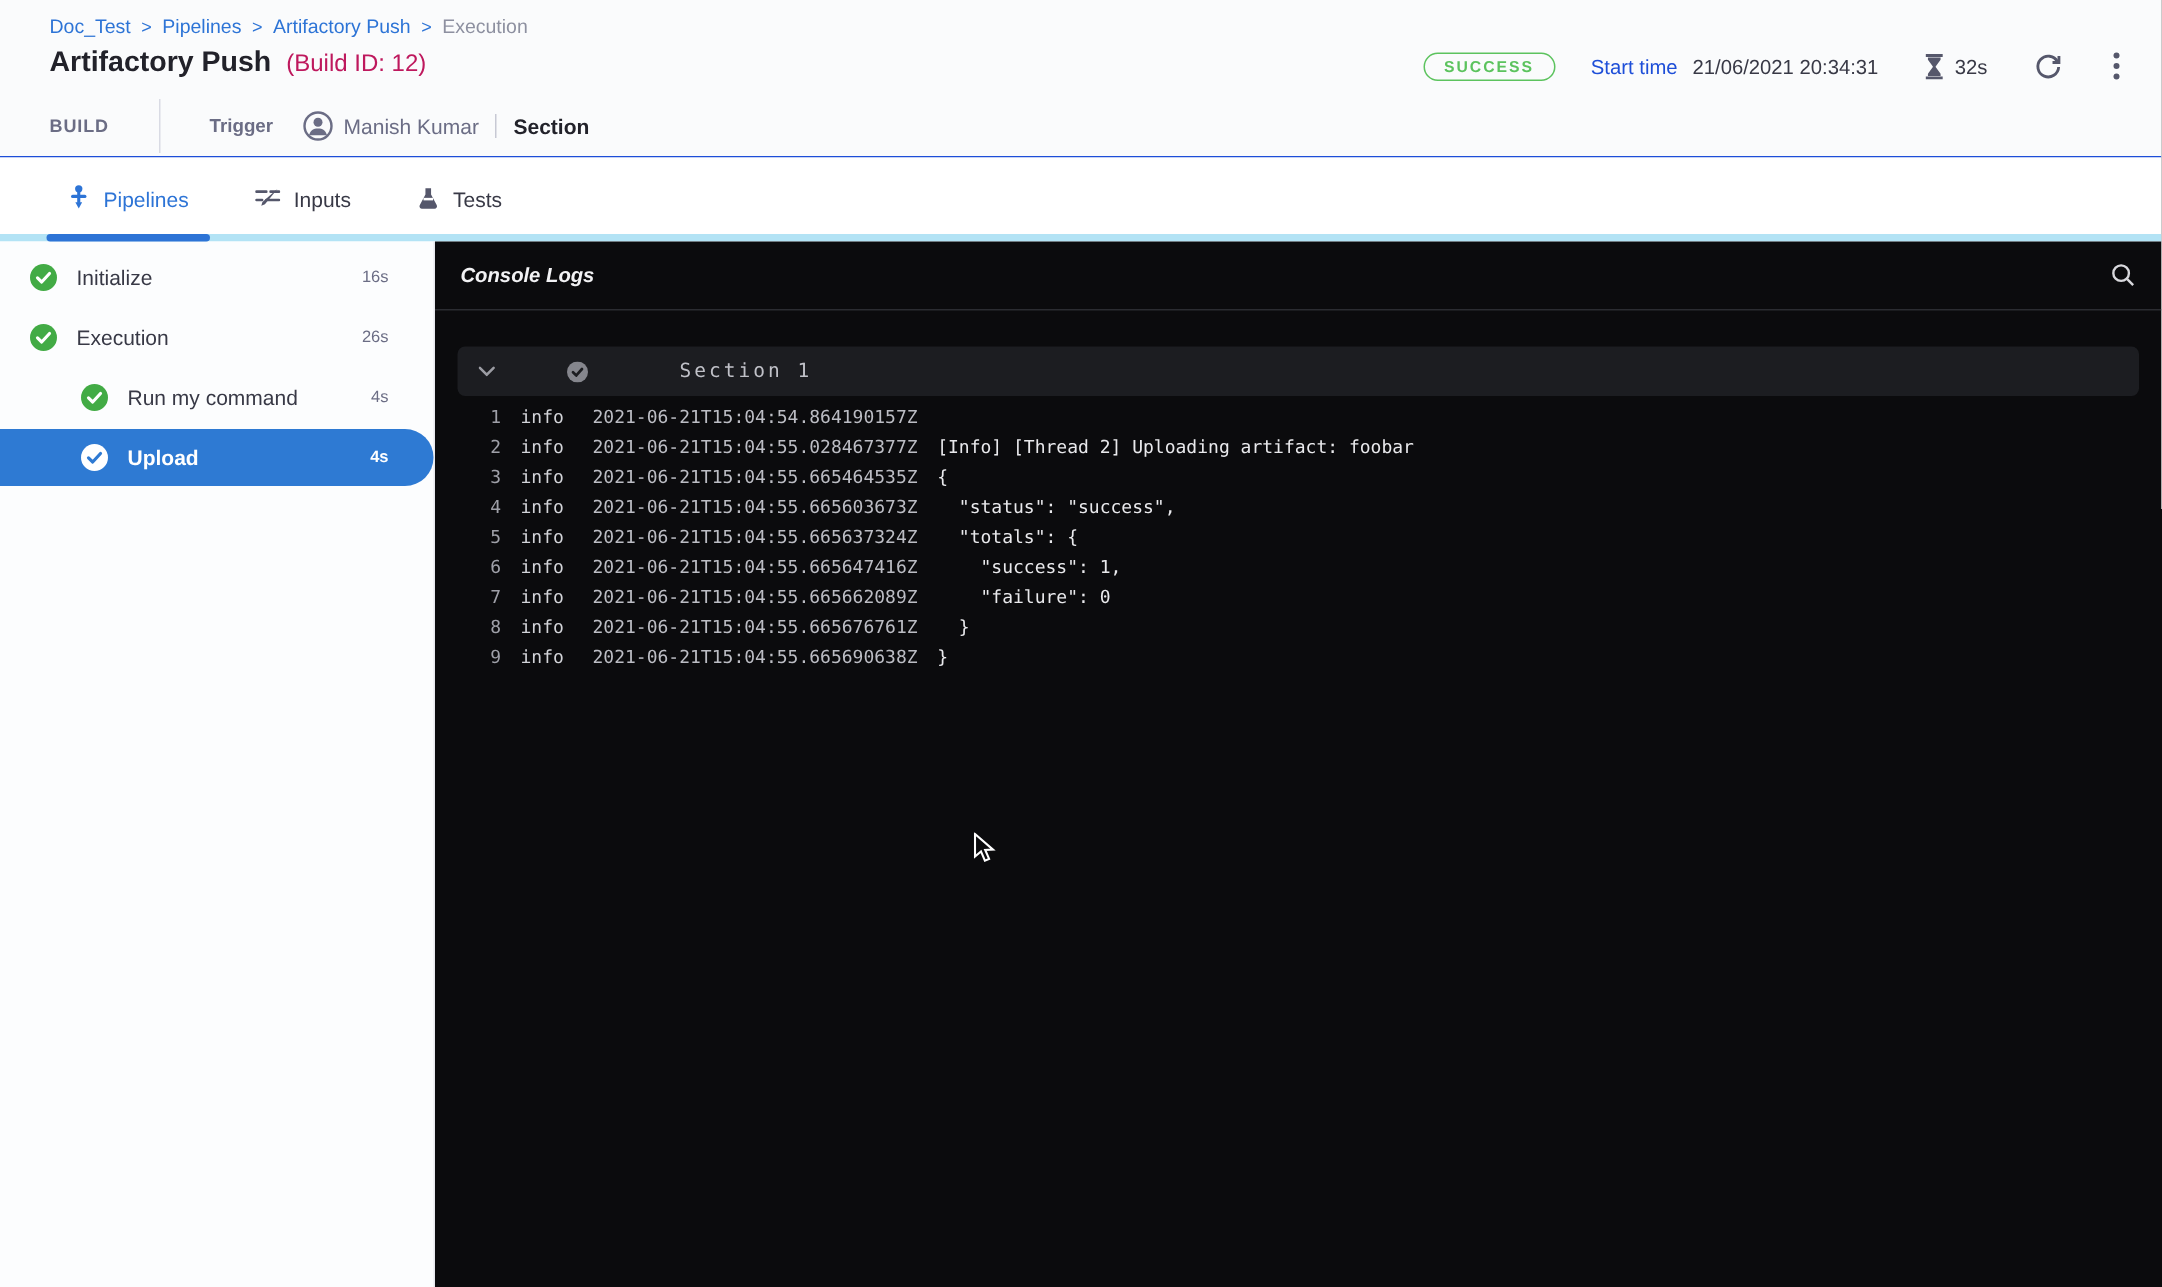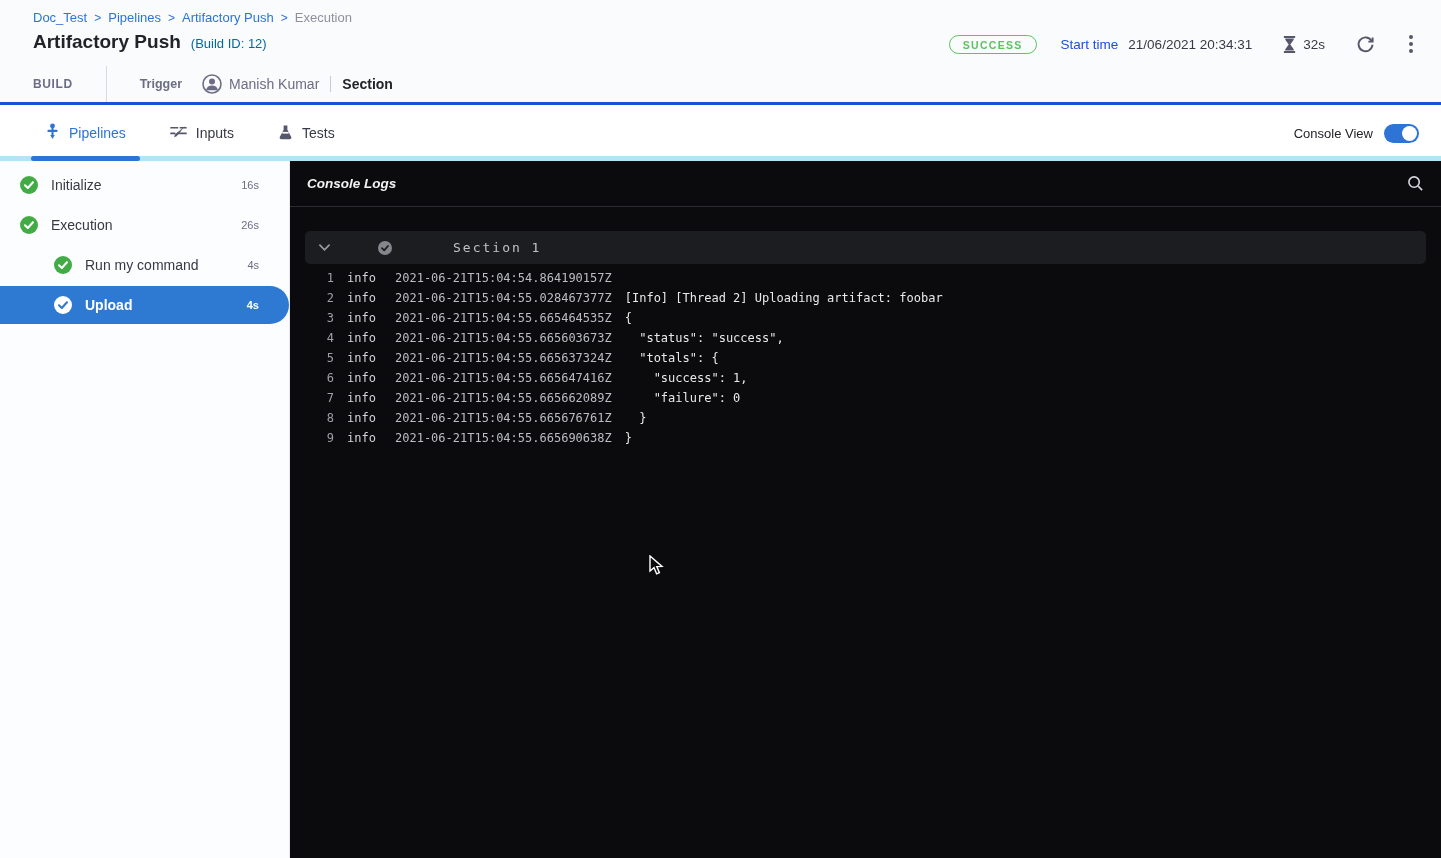--- a/index.html
+++ b/index.html
@@ -1,28 +1,28 @@
 <!DOCTYPE html>
 <html style="--blue: #2d74d6; --sel-blue: #2e7ad3; --badge-green: #5cc35e; --console-bg: #0b0b0d; --section-bg: #1c1d21; --strip-blue: #b3e3f5;"><head>
 <meta charset="utf-8">
 <style>
   * { box-sizing: border-box; margin: 0; padding: 0; }
   html,body { background:#e8e8e8; }
   body { font-family: "Liberation Sans", sans-serif; }
   .app { position:relative; width:1441px; height:858px; background:#fff; overflow:hidden; margin:0 auto; }
 
   
-  .topbar { height:105px; background:#fafbfc; border-bottom:3px solid #1d4ed8; position:relative; padding-left:33px; }
+  .topbar { height:105px; background:#fafbfc; border-bottom:1px solid #1d4ed8; position:relative; padding-left:33px; }
   .breadcrumb { padding-top:10px; font-size:13px; display:flex; align-items:center; }
   .crumb { color:var(--blue); cursor:pointer; text-decoration:none; }
   .crumb-sep { color:var(--blue); margin:0 7px; font-size:12px; }
   .crumb-current { color:#8d90a0; }
   .title-row { margin-top:6px; display:flex; align-items:baseline; gap:10px; }
   .page-title { font-size:19px; font-weight:700; color:#22222a; }
-  .build-id { font-size:13px; color:#0369a1; }
+  .build-id { font-size:16px; color:#be185d; }
   .meta-row { margin-top:13px; display:flex; align-items:center; }
   .build-label { font-weight:700; color:#6b6d85; font-size:12px; letter-spacing:.6px; }
   .vdivider { width:1px; height:36px; background:#d9dbe4; margin:0 33px; }
   .trigger-label { font-weight:700; color:#6b6d85; font-size:12.5px; margin-right:20px; }
   .avatar { width:20px; height:20px; margin-right:7px; display:inline-flex; }
   .trigger-user { color:#6b6d85; font-size:14px; }
   .meta-sep { width:1px; height:16px; background:#c7c9d4; margin:0 11px; }
   .trigger-type { color:#22222a; font-weight:700; font-size:14px; }
   .topbar-right { position:absolute; top:32px; right:24px; display:flex; align-items:center; height:24px; }
   .status-badge { border:1.5px solid var(--badge-green); color:var(--badge-green); border-radius:12px; padding:3px 13px 2px; font-size:10.5px; font-weight:700; letter-spacing:1.3px; }
@@ -160,26 +160,20 @@
           <span class="tab-label">Inputs</span>
         </div>
         <div class="tab">
           <span class="tab-icon"><svg viewBox="0 0 16 17" width="15" height="16">
               <path d="M6 1.5 h4 v4.5 l4 7.5 a1.8 1.8 0 0 1 -1.6 2.7 h-8.8 a1.8 1.8 0 0 1 -1.6 -2.7 l4 -7.5 Z" fill="#55576b"></path>
               <rect x="4.6" y="8.4" width="6.8" height="1.8" fill="#fff"></rect>
             </svg></span>
           <span class="tab-label">Tests</span>
         </div>
       </div>
-    <div class="console-view">
-      <span>Console View</span>
-      <span class="toggle">
-          <span class="knob"></span>
-        </span>
-    </div>
     <div class="strip"></div>
   </div>
 
   <div class="main">
     <aside class="sidebar">
       <div class="steps" id="steps">
           <div class="step">
             <span class="check">
               <svg viewBox="0 0 18 18" width="18" height="18">
                 <circle cx="9" cy="9" r="9" fill="#42ab45"></circle>

